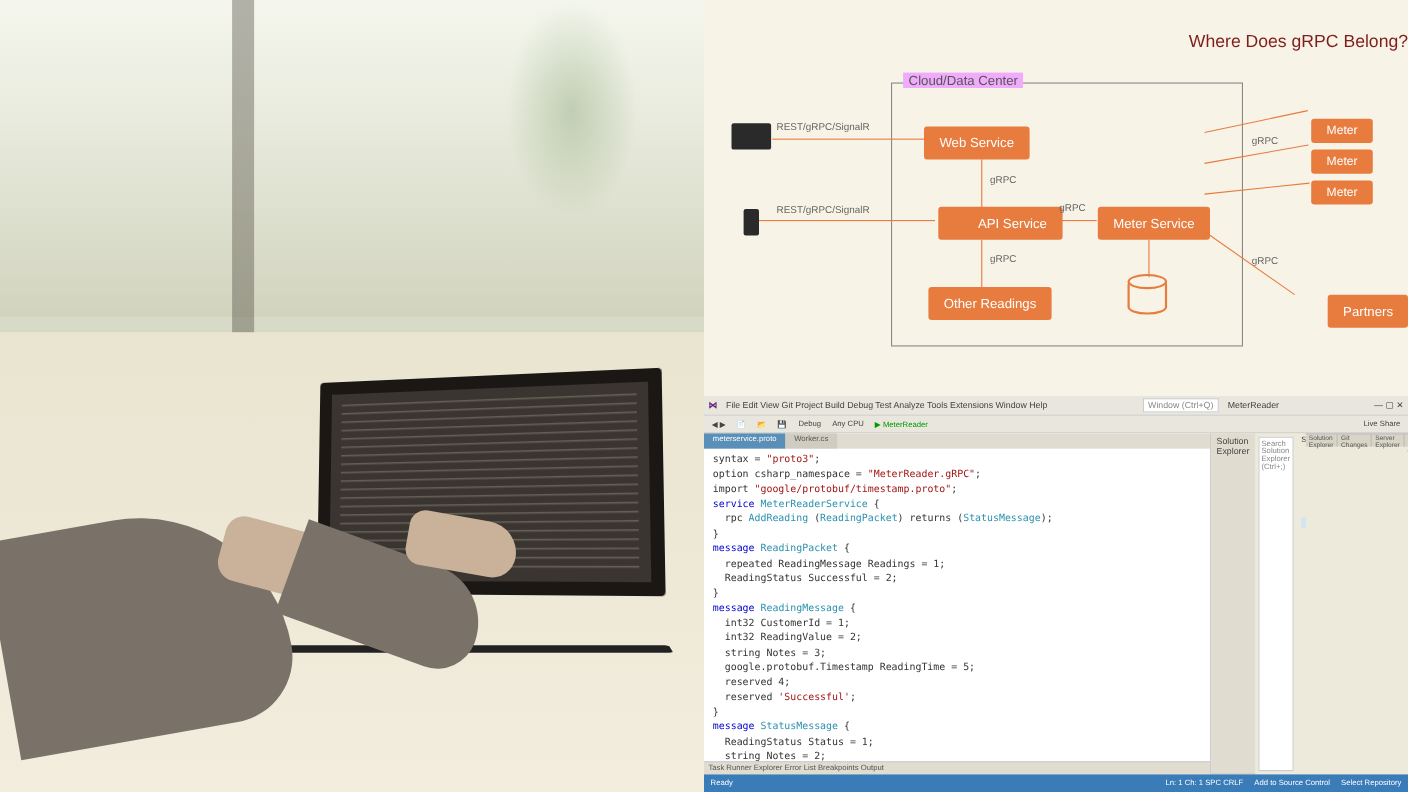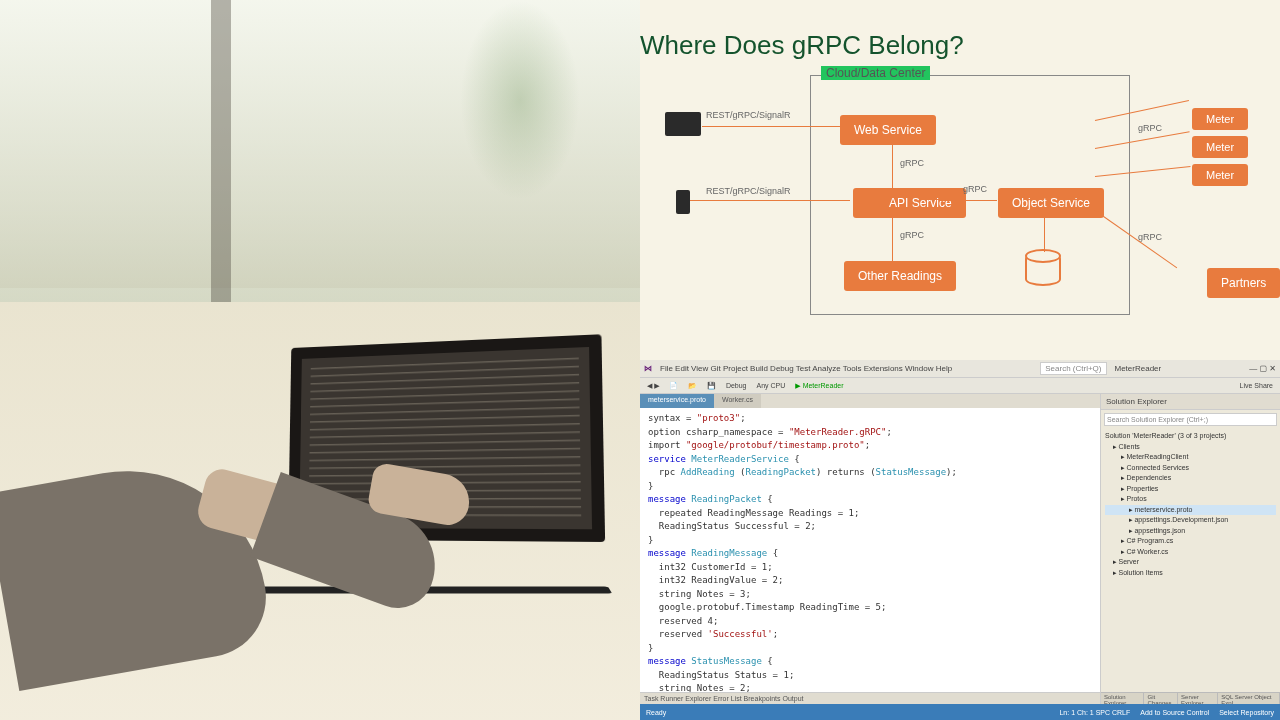--- a/index.html
+++ b/index.html
@@ -14,23 +14,23 @@
 .sleeve1 { position: absolute; bottom: 0; left: 0; width: 260px; height: 200px; background: #7a7268; border-radius: 0 140px 60px 0; transform: rotate(-10deg); }
 .hand1 { position: absolute; bottom: 130px; left: 200px; width: 120px; height: 60px; background: #c9b299; border-radius: 20px 40px 30px 20px; transform: rotate(15deg); }
 .sleeve2 { position: absolute; bottom: 80px; left: 260px; width: 180px; height: 90px; background: #7a7268; border-radius: 0 60px 40px 0; transform: rotate(20deg); }
 .hand2 { position: absolute; bottom: 150px; left: 370px; width: 100px; height: 50px; background: #c9b299; border-radius: 20px 40px 30px 20px; transform: rotate(10deg); }
 .window-bg { position: absolute; top: 0; left: 0; width: 100%; height: 42%; background: linear-gradient(to bottom, rgba(245,248,240,0.9), rgba(200,210,190,0.6)); }
 .window-frame { position: absolute; top: 0; left: 33%; width: 20px; height: 42%; background: rgba(80,75,65,0.4); }
 .plant { position: absolute; top: 0; right: 60px; width: 120px; height: 200px; background: radial-gradient(ellipse at center, rgba(100,140,80,0.3), transparent 70%); }
 
 .right-panel { width: 640px; height: 720px; display: flex; flex-direction: column; }
 .diagram-panel { width: 640px; height: 360px; background: #f7f3e6; position: relative; }
-.diagram-title { text-align: left; font-size: 26px; color: #14532d; padding-top: 30px; font-weight: normal; }
+.diagram-title { text-align: right; font-size: 16px; color: #7f1d1d; padding-top: 30px; font-weight: normal; }
 .cloud-box { position: absolute; top: 75px; left: 170px; width: 320px; height: 240px; border: 1px solid #888; }
-.cloud-label { position: absolute; top: -10px; left: 10px; background: #22c55e; padding: 0 5px; font-size: 12px; color: #555; }
+.cloud-label { position: absolute; top: -10px; left: 10px; background: #f0abfc; padding: 0 5px; font-size: 12px; color: #555; }
 .node { position: absolute; background: #e87b3e; color: white; font-size: 12px; padding: 8px 14px; border-radius: 3px; text-align: center; white-space: nowrap; }
 .node.small { padding: 5px 14px; font-size: 11px; }
 .cylinder { position: absolute; width: 36px; height: 34px; border: 2px solid #e87b3e; border-radius: 50% / 20%; background: #f7f3e6; }
 .cylinder::before { content: ''; position: absolute; top: -5px; left: -2px; right: -2px; height: 10px; border: 2px solid #e87b3e; border-radius: 50%; background: #f7f3e6; }
 .conn-label { position: absolute; font-size: 9px; color: #666; }
 .device { position: absolute; width: 36px; height: 24px; background: #2a2a2a; border-radius: 2px; }
 .device.phone { width: 14px; height: 24px; border-radius: 2px; }
 .line { position: absolute; background: #e87b3e; }
 .line.h { height: 1px; }
 .line.v { width: 1px; }
@@ -42,21 +42,21 @@
 .ide-toolbar .tb-item { color: #444; padding: 0 3px; }
 .ide-body { flex: 1; display: flex; min-height: 0; }
 .ide-editor { flex: 1; background: #fff; display: flex; flex-direction: column; min-width: 0; }
 .ide-tabs { height: 14px; background: #e0dcd0; display: flex; }
 .ide-tab { padding: 2px 8px; font-size: 7px; background: #5a8fb8; color: white; }
 .ide-tab.inactive { background: #d0ccc0; color: #555; }
 .ide-code { flex: 1; background: #fff; padding: 4px 8px; font-family: Consolas, monospace; font-size: 9px; line-height: 1.5; overflow: hidden; color: #333; white-space: pre; }
 .kw { color: #0000cc; }
 .typ { color: #2b91af; }
 .str { color: #a31515; }
-.ide-sidebar { width: 180px; background: #ede9db; border-left: 1px solid #ccc; display: flex; flex-direction: column; font-size: 7px; }
+.ide-sidebar { width: 180px; background: #ede9db; border-left: 1px solid #ccc; display: flex; flex-direction: row; font-size: 7px; }
 .sb-header { padding: 3px 5px; font-size: 8px; color: #444; border-bottom: 1px solid #ccc; background: #e0dcd0; }
 .sb-search { margin: 3px; padding: 2px; border: 1px solid #ccc; background: #fff; font-size: 7px; color: #888; }
 .sb-tree { flex: 1; padding: 2px 4px; color: #333; line-height: 1.5; overflow: hidden; }
 .sb-tree .item { padding-left: 0; white-space: nowrap; }
 .sb-tree .l1 { padding-left: 8px; }
 .sb-tree .l2 { padding-left: 16px; }
 .sb-tree .l3 { padding-left: 24px; }
 .sb-tree .sel { background: #cfe4f5; }
 .sb-tabs { height: 12px; background: #d8d4c6; display: flex; font-size: 6px; color: #555; border-top: 1px solid #bbb; }
 .sb-tabs span { padding: 1px 3px; border-right: 1px solid #bbb; }
@@ -91,21 +91,21 @@
     <h2 class="diagram-title">Where Does gRPC Belong?</h2>
     <div class="cloud-box">
       <div class="cloud-label">Cloud/Data Center</div>
     </div>
 
     <div class="device" style="top:112px; left:25px;"></div>
     <div class="device phone" style="top:190px; left:36px;"></div>
 
     <div class="node" style="top:115px; left:200px;">Web Service</div>
     <div class="node" style="top:188px; left:213px;padding-left:36px;">API Service</div>
-    <div class="node" style="top:188px; left:358px;">Object Service</div>
+    <div class="node" style="top:188px; left:358px;">Meter Service</div>
     <div class="node" style="top:261px; left:204px;">Other Readings</div>
     <div class="node" style="top:268px; left:543px;margin-left:24px;">Partners</div>
     <div class="node small" style="top:108px; left:552px;">Meter</div>
     <div class="node small" style="top:136px; left:552px;">Meter</div>
     <div class="node small" style="top:164px; left:552px;">Meter</div>
 
     <div class="cylinder" style="top:252px; left:385px;"></div>
 
     <div class="conn-label" style="top:110px; left:66px;">REST/gRPC/SignalR</div>
     <div class="conn-label" style="top:186px; left:66px;">REST/gRPC/SignalR</div>
@@ -125,21 +125,21 @@
     <div class="line h" style="top:148px; left:455px; width:96px; transform:rotate(-10deg); transform-origin:left;"></div>
     <div class="line h" style="top:176px; left:455px; width:96px; transform:rotate(-6deg); transform-origin:left;"></div>
     <div class="line h" style="top:210px; left:455px; width:100px; transform:rotate(35deg); transform-origin:left;"></div>
   </div>
 
   <div class="ide-panel">
     <div class="ide-titlebar">
       <span style="color:#68217a;font-weight:bold;">⋈</span>
       <span id="menu-items">File  Edit  View  Git  Project  Build  Debug  Test  Analyze  Tools  Extensions  Window  Help</span>
       <span style="flex:1"></span>
-      <span style="border:1px solid #ccc;padding:1px 4px;background:#fff;color:#888;">Search (Ctrl+Q)</span>
+      <span style="border:1px solid #ccc;padding:1px 4px;background:#fff;color:#888;">Window (Ctrl+Q)</span>
       <span>MeterReader</span>
       <span style="flex:1"></span>
       <span>— ▢ ✕</span>
     </div>
     <div class="ide-toolbar">
       <span class="tb-item">◀ ▶</span>
       <span class="tb-item">📄</span>
       <span class="tb-item">📂</span>
       <span class="tb-item">💾</span>
       <span class="tb-item">Debug</span>

